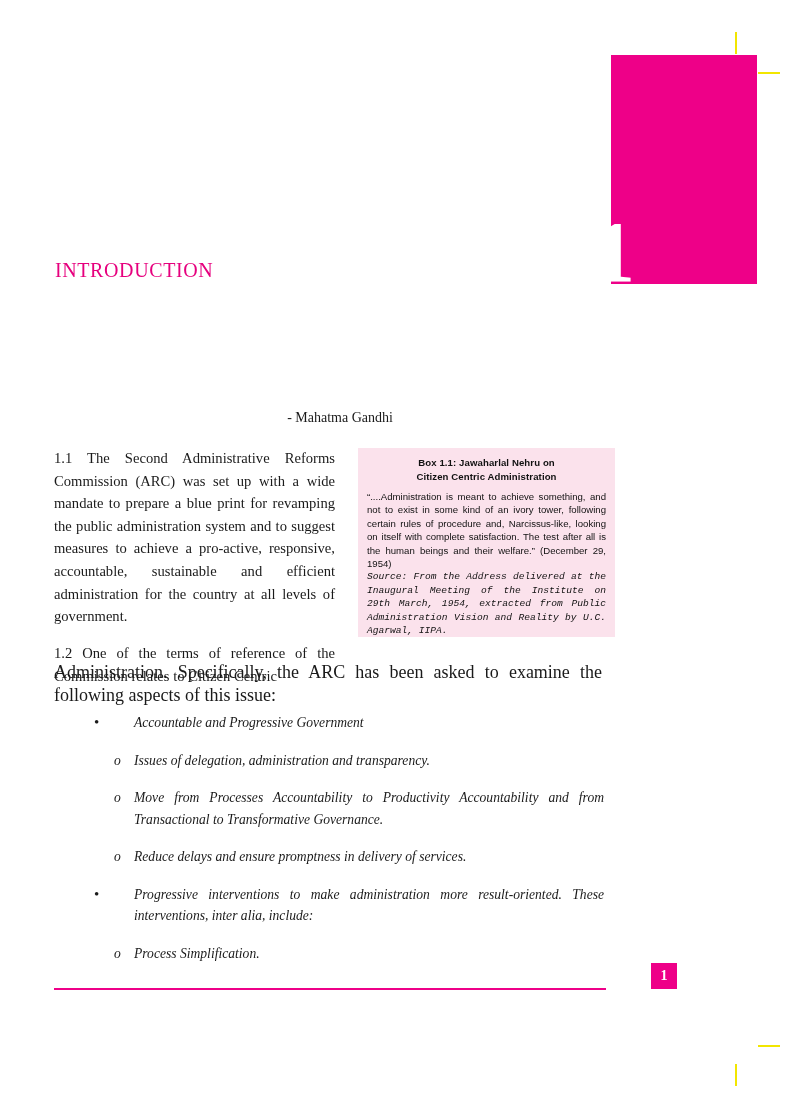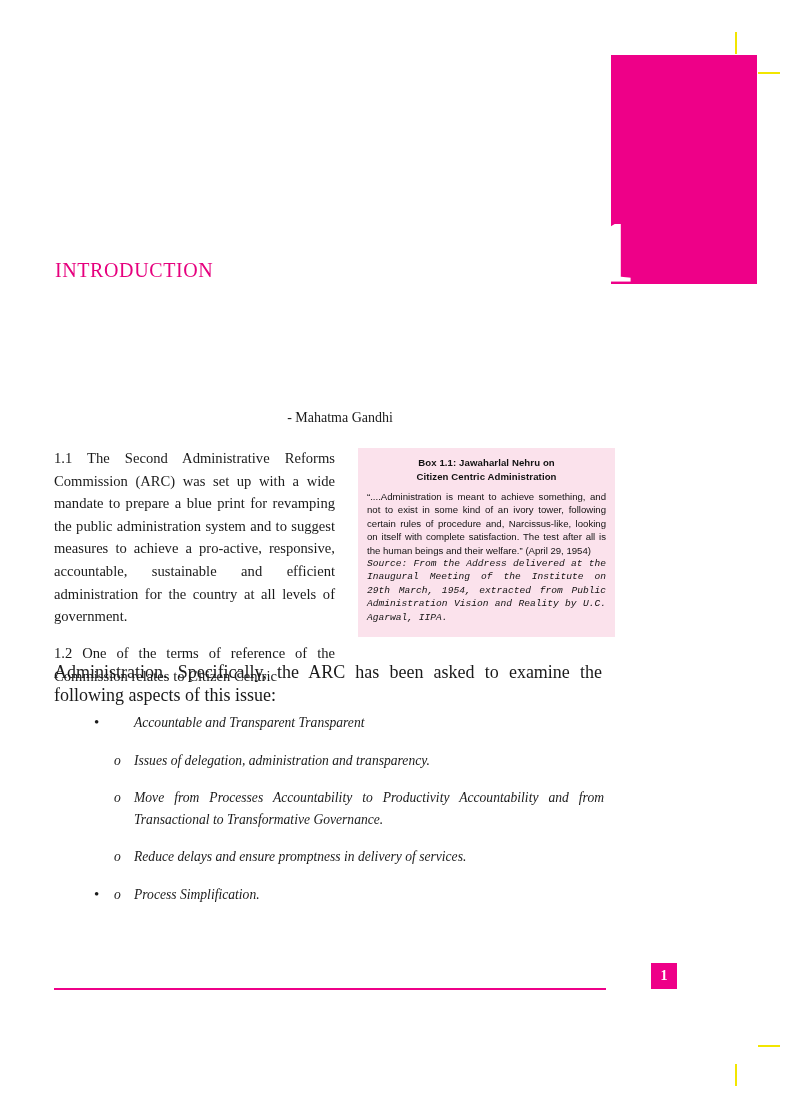--- a/index.html
+++ b/index.html
@@ -257,48 +257,49 @@
 
   <div class="para-11">1.1 The Second Administrative Reforms Commission (ARC) was set up with a wide mandate to prepare a blue print for revamping the public administration system and to suggest measures to achieve a pro-active, responsive, accountable, sustainable and efficient administration for the country at all levels of government.</div>
   <div class="para-12">1.2 One of the terms of reference of the Commission relates to Citizen Centric</div>
   <div class="para-12b">Administration. Specifically, the ARC has been asked to examine the following aspects of this issue:</div>
 
   <div class="side-box">
     <div class="box-title">
       <div>Box 1.1: Jawaharlal Nehru on</div>
       <div>Citizen Centric Administration</div>
     </div>
-    <div class="box-body">“....Administration is meant to achieve something, and not to exist in some kind of an ivory tower, following certain rules of procedure and, Narcissus-like, looking on itself with complete satisfaction. The test after all is the human beings and their welfare.” (April 29, 1954)</div>
+    <div class="box-body">“....Administration is meant to achieve something, and not to exist in some kind of an ivory tower, following certain rules of procedure and, Narcissus-like, looking on itself with complete satisfaction. The test after all is the human beings and their welfare.” (December 29, 1954)</div>
     <div class="box-source">Source: From the Address delivered at the Inaugural Meeting of the Institute on 29th March, 1954, extracted from Public Administration Vision and Reality by U.C. Agarwal, IIPA.</div>
   </div>
 
   <div class="list-area">
 
     <div class="bullet-item">
       <span class="marker">•</span>
-      <span>Accountable and Transparent Transparent</span>
+      <span>Accountable and Progressive Government</span>
     </div>
 
     <div class="sub-item">
       <span class="marker">o</span>
       <span>Issues of delegation, administration and transparency.</span>
     </div>
 
     <div class="sub-item">
       <span class="marker">o</span>
       <span>Move from Processes Accountability to Productivity Accountability and from Transactional to Transformative Governance.</span>
     </div>
 
     <div class="sub-item">
       <span class="marker">o</span>
       <span>Reduce delays and ensure promptness in delivery of services.</span>
     </div>
 
     <div class="bullet-item">
       <span class="marker">•</span>
+      <span>Progressive interventions to make administration more result-oriented. These interventions, inter alia, include:</span>
     </div>
 
     <div class="sub-item">
       <span class="marker">o</span>
       <span>Process Simplification.</span>
     </div>
 
   </div>
 
   <div class="footer-rule"></div>

